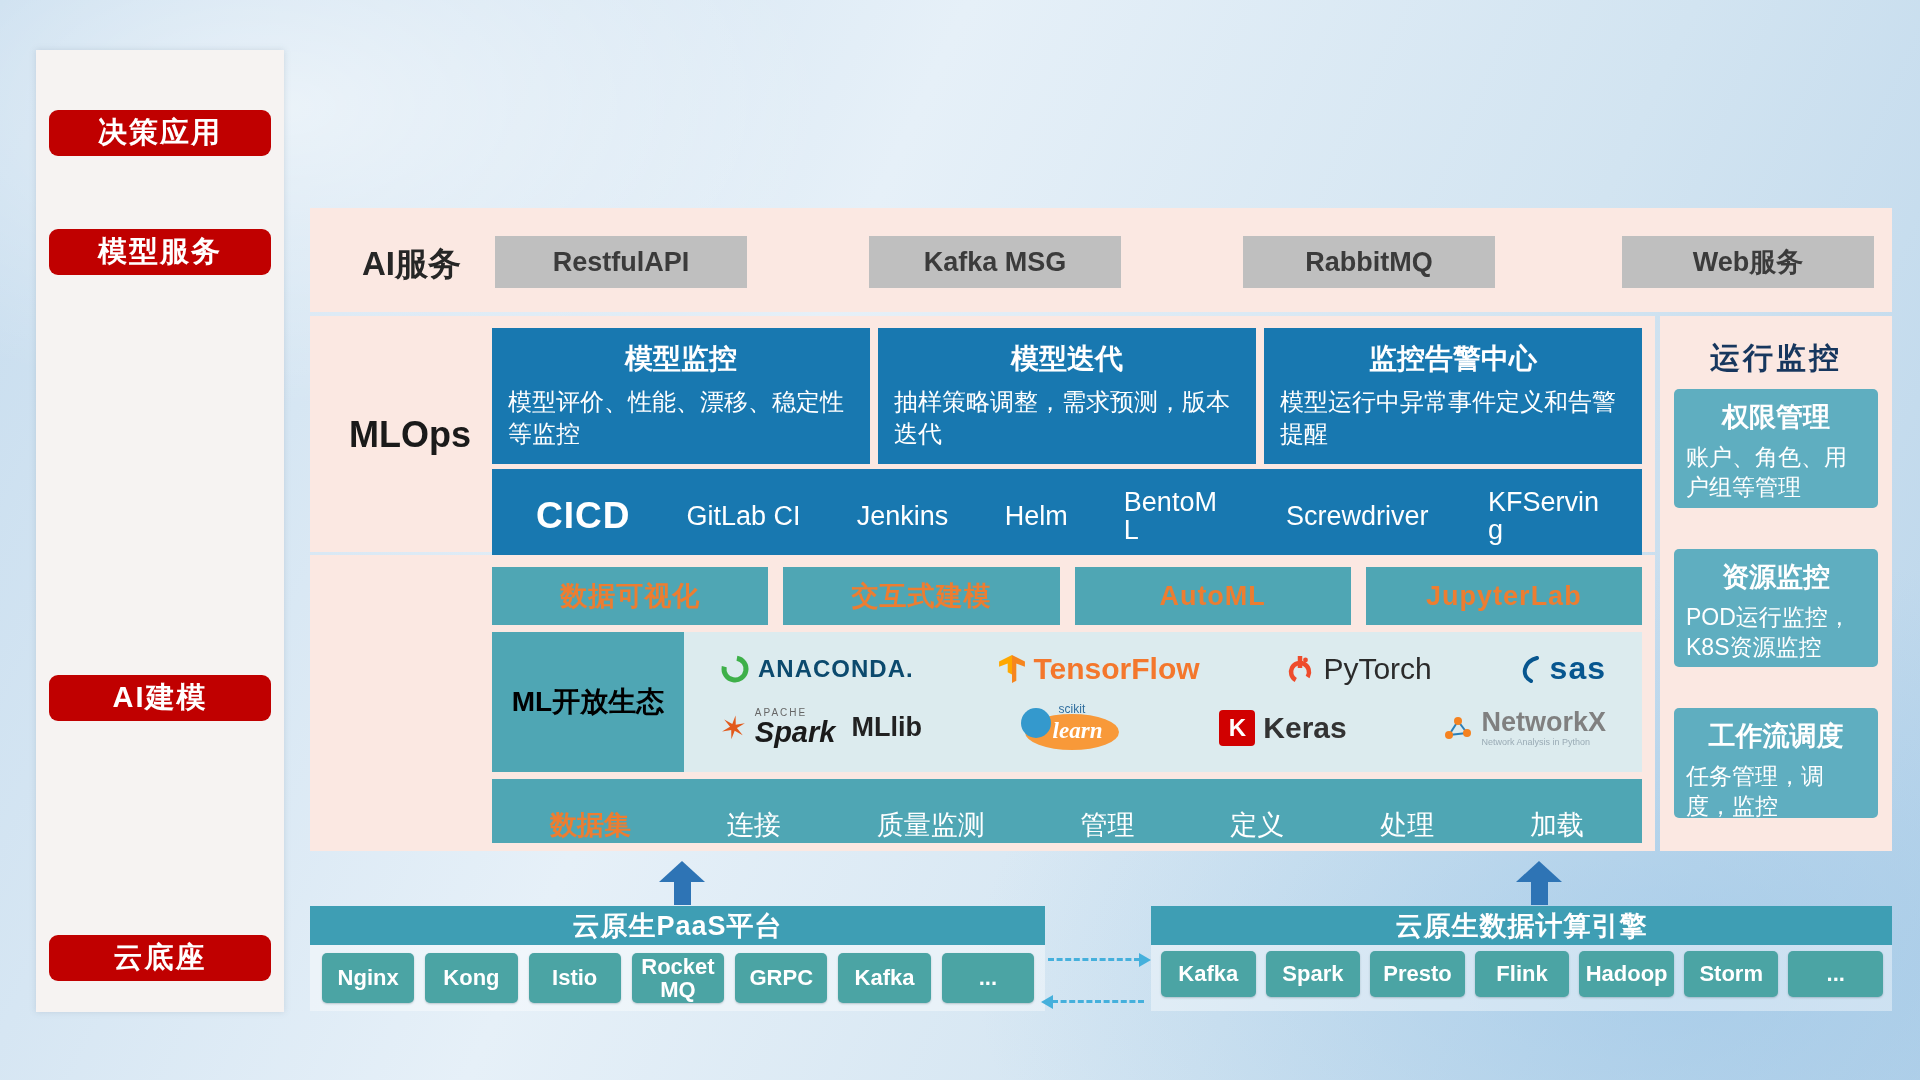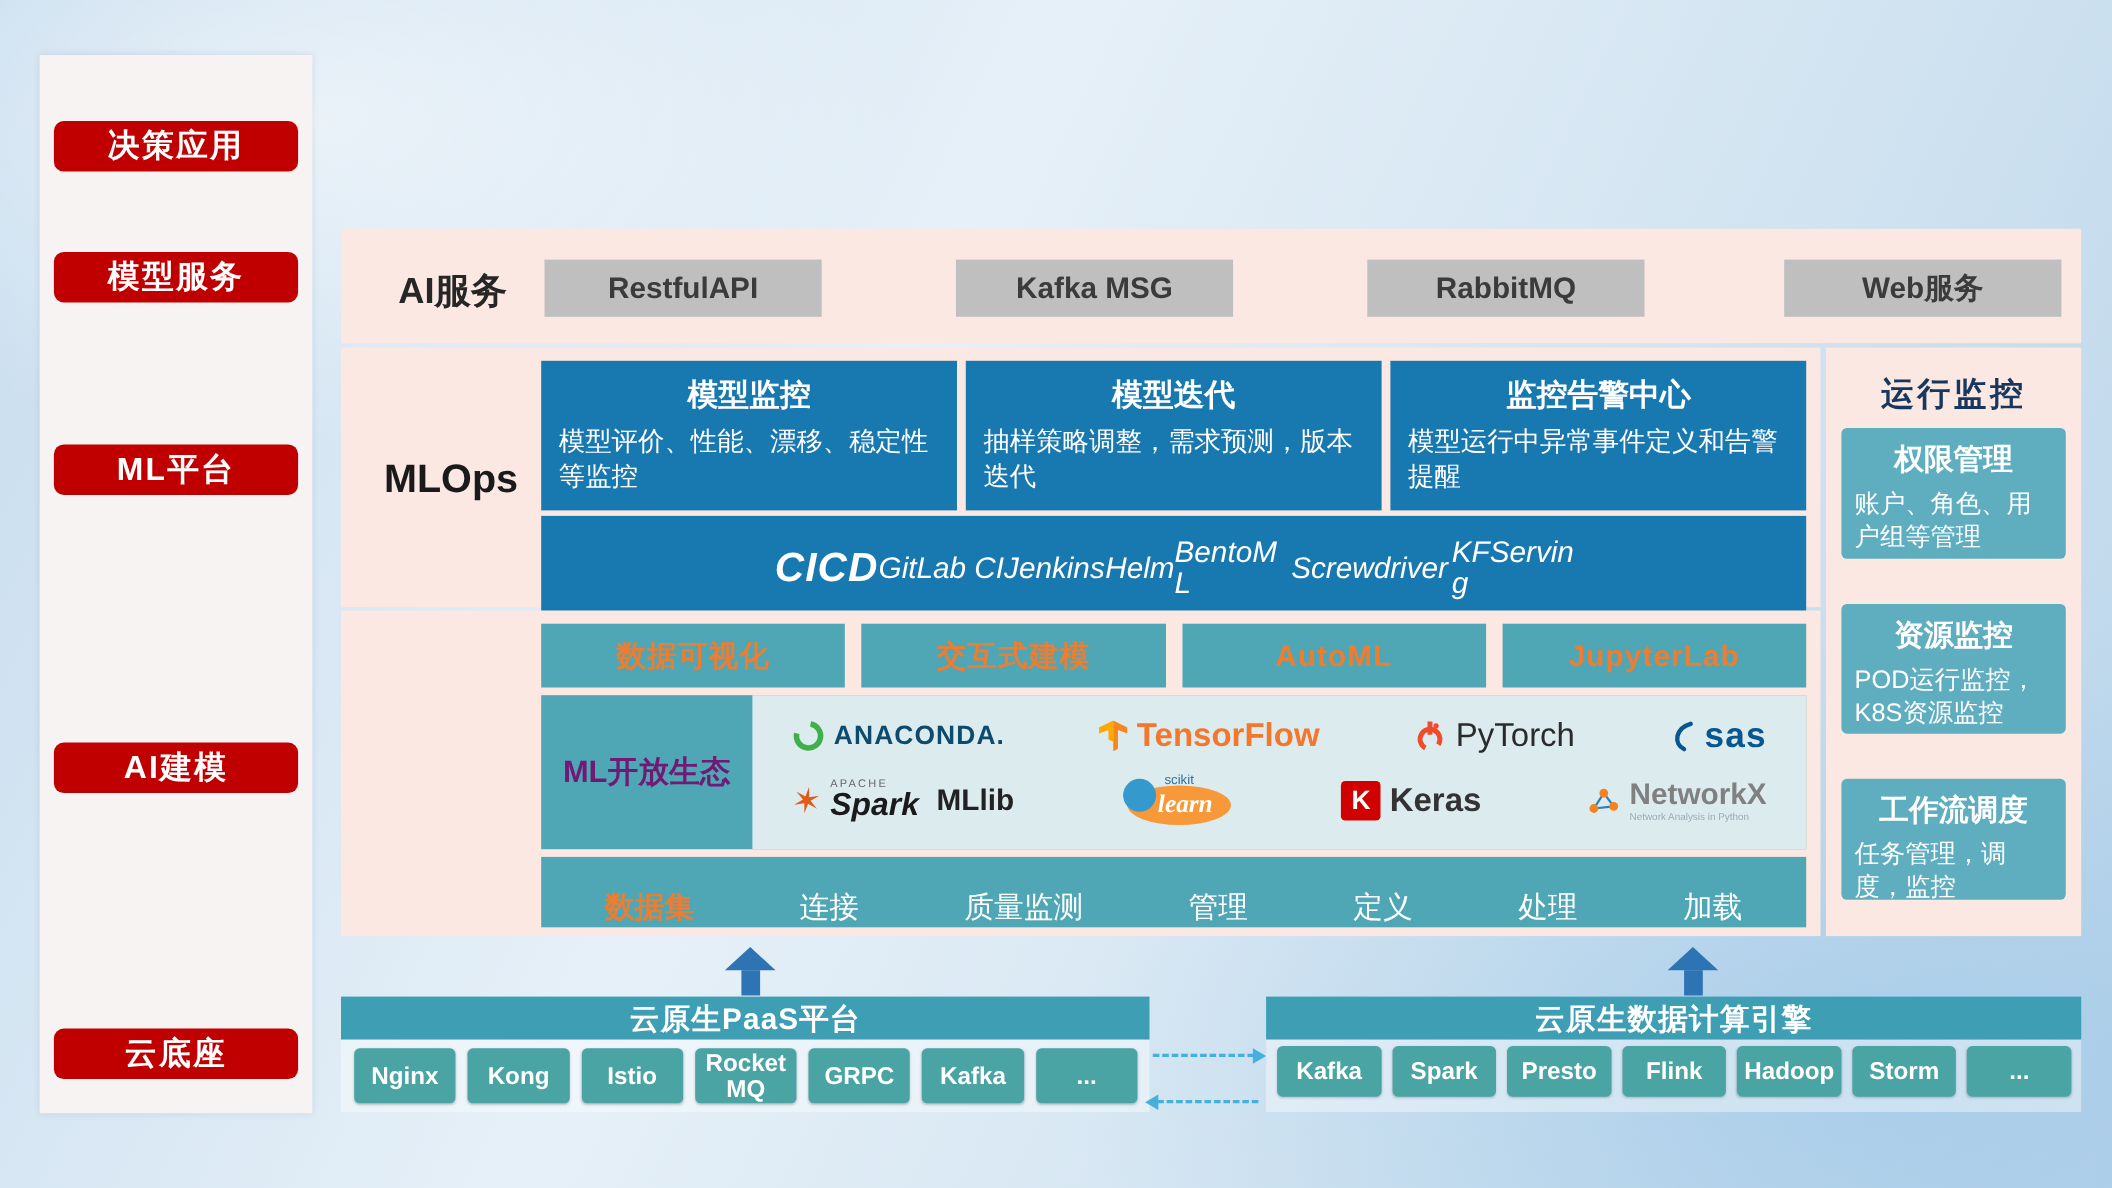--- a/index.html
+++ b/index.html
@@ -34,34 +34,34 @@
   .gb-0{left:185px} .gb-1{left:559px} .gb-2{left:933px} .gb-3{left:1312px}
 
   
   .panel-mlops { left:310px; top:316px; width:1345px; height:236px; }
   .mlops-label { position:absolute; left:39px; top:98px; font-size:36px; font-weight:bold; color:#1a1a1a; }
   .mlops-cards { position:absolute; left:182px; top:12px; width:1150px; height:136px; display:flex; gap:8px; }
   .blue-card { flex:1; background:#1878B0; color:#fff; padding:12px 16px 8px; }
   .card-title { text-align:center; font-size:28px; font-weight:bold; margin-bottom:8px; }
   .card-desc { font-size:24px; line-height:1.35; }
   .cicd-bar { position:absolute; left:182px; top:153px; width:1150px; height:94px; background:#1878B0; color:#fff;
-    display:flex; align-items:center; justify-content:center; padding:0 36px 0 44px;font-style:italic; }
+    display:flex; align-items:center; justify-content:space-between; padding:0 36px 0 44px; }
   .cicd-label { font-size:37px; font-weight:bold; letter-spacing:1px; }
   .cicd-item { font-size:27px; line-height:1.05; word-break:break-all; }
   .ci-w92{width:92px} .ci-w106{width:106px} .ci-w146{width:146px} .ci-w118{width:118px}
 
   
   .panel-mllab { left:310px; top:555px; width:1345px; height:296px; }
   .mllab-label { position:absolute; left:8px; top:116px; width:172px; text-align:center;
     font-size:31px; font-weight:bold; color:#1a1a1a; line-height:1.45; }
   .tool-row { position:absolute; left:182px; top:12px; width:1150px; height:58px; display:flex; gap:15px; }
   .tool-btn { flex:1; background:#4FA6B4; color:#ED7D31; font-size:27px; font-weight:bold;
     display:flex; align-items:center; justify-content:center; letter-spacing:1px; }
   .eco-block { position:absolute; left:182px; top:77px; width:1150px; height:140px; background:#4FA6B4; display:flex; }
-  .eco-label { width:192px; display:flex; align-items:center; justify-content:center; color:#701a75; font-size:28px; font-weight:bold; }
+  .eco-label { width:192px; display:flex; align-items:center; justify-content:center; color:#000000; font-size:28px; font-weight:bold; }
   .eco-logos { flex:1; background:#dcebee; display:flex; flex-direction:column; justify-content:space-evenly; padding:4px 10px; }
   .logo-row { display:flex; align-items:center; justify-content:space-between; padding:0 26px; }
   .logo { display:flex; align-items:center; gap:8px; }
   .ana-text { color:#0c4a6e; font-size:24px; letter-spacing:1px; font-weight:bold; }
   .tf-text { color:#F4772C; font-size:30px; font-weight:600; }
   .pt-text { color:#2b2b2b; font-size:30px; font-weight:500; }
   .sas-text { color:#07568F; font-size:32px; font-weight:bold; letter-spacing:1px; }
   .spark-star { color:#E25A1C; font-size:32px; line-height:1; transform:rotate(10deg); }
   .spark-col { display:flex; flex-direction:column; line-height:1; }
   .spark-apache { font-style:normal; font-size:10px; letter-spacing:2px; color:#666; }
@@ -115,21 +115,20 @@
   .da-left{left:1052px; top:1000px} .da-left::after{ left:-11px; border-right:12px solid #45B0DC; }
 </style>
 </head>
 <body>
 
 <div class="stage">
 
   <aside class="sidebar">
     <div class="red-btn rb-0">决策应用</div>
     <div class="red-btn rb-1">模型服务</div>
-    <div class="red-btn rb-2">ML平台</div>
     <div class="red-btn rb-3">AI建模</div>
     <div class="red-btn rb-4">云底座</div>
   </aside>
 
 
   <section class="panel panel-ai">
     <span class="ai-label">AI服务</span>
     <div class="gray-btn gb-0">RestfulAPI</div>
     <div class="gray-btn gb-1">Kafka MSG</div>
     <div class="gray-btn gb-2">RabbitMQ</div>

